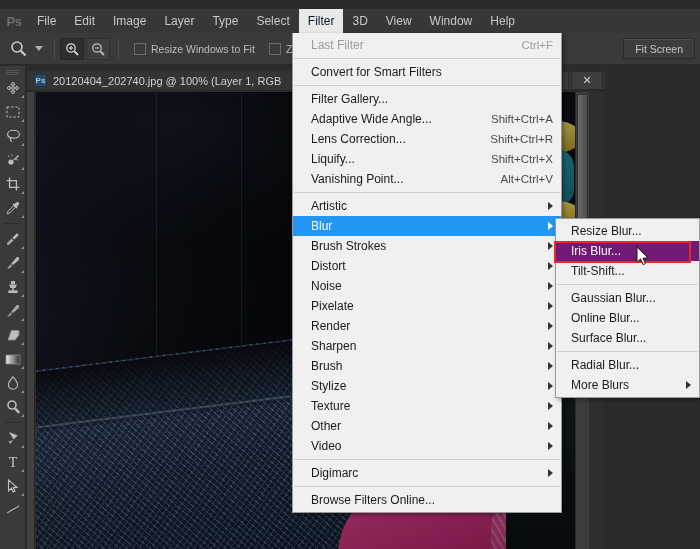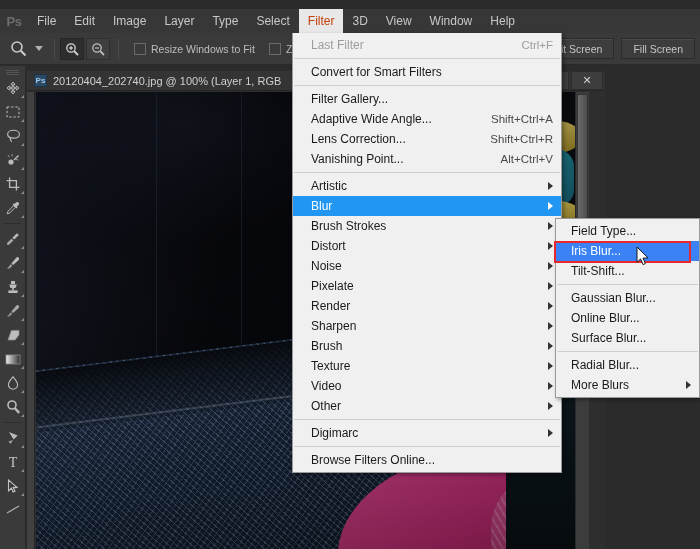--- a/index.html
+++ b/index.html
@@ -22,21 +22,21 @@
     width: 28px; height: 24px;
     display: flex; align-items: center; justify-content: center;
     color: #6d6d6d; font-size: 13px; font-weight: bold;
     letter-spacing: -0.5px;
   }
   .menu-item {
     height: 24px; padding: 0 9px;
     display: flex; align-items: center;
     color: #c8c8c8; font-size: 12px; white-space: nowrap;
   }
-  .menu-item.active { background: #e8e8e8; color: #c2410c; }
+  .menu-item.active { background: #e8e8e8; color: #0f172a; }
 
   
   .optionsbar {
     position: absolute; left: 0; top: 24px; width: 700px; height: 32px;
     background: #3a3a3a;
     border-bottom: 1px solid #2a2a2a;
     display: flex; align-items: center;
   }
   .opt-tool-icon {
     width: 30px; height: 30px; margin-left: 3px;
@@ -318,21 +318,21 @@
     box-shadow: 2px 2px 4px rgba(0,0,0,.35);
     z-index: 60;
     padding: 2px 0;
   }
   .smi {
     position: relative; height: 20px;
     display: flex; align-items: center;
     padding: 0 8px 0 15px;
     color: #1a1a1a; font-size: 12px; white-space: nowrap;
   }
-  .smi.hl { background: #3b82f6; color: #ffffff; }
+  .smi.hl { background: #701a75; color: #ffffff; }
   .smi .arrow {
     position: absolute; right: 8px; top: 50%; margin-top: -4px;
     width: 0; height: 0;
     border-top: 4px solid transparent; border-bottom: 4px solid transparent;
     border-left: 5px solid #333;
   }
 
   
   .annot-box {
     position: absolute; left: 554px; top: 232px;
@@ -399,21 +399,20 @@
       <span>Resize Windows to Fit</span>
     </label>
 
     <label class="opt-check" style="margin-left:14px;">
       <span class="chk"></span>
       <span>Zoo</span>
     </label>
 
     <div style="margin-left:auto;display:flex;align-items:center;padding-right:5px;">
       <div class="opt-btn">Fit Screen</div>
-      <div class="opt-btn">Fill Screen</div>
     </div>
   </div>
 
   <div class="toolbox">
     <div class="tb-grip">
         <i></i>
         <i></i>
         <i></i>
       </div>
 
@@ -601,20 +600,24 @@
       </div>
       <div class="mi">
         <span>Adaptive Wide Angle...</span>
         <span class="accel">Shift+Ctrl+A</span>
       </div>
       <div class="mi">
         <span>Lens Correction...</span>
         <span class="accel">Shift+Ctrl+R</span>
       </div>
       <div class="mi">
+        <span>Liquify...</span>
+        <span class="accel">Shift+Ctrl+X</span>
+      </div>
+      <div class="mi">
         <span>Vanishing Point...</span>
         <span class="accel">Alt+Ctrl+V</span>
       </div>
       <div class="msep"></div>
       <div class="mi">
         <span>Artistic</span>
         <span class="arrow"></span>
       </div>
       <div class="mi hl">
         <span>Blur</span>
@@ -642,45 +645,49 @@
       </div>
       <div class="mi">
         <span>Sharpen</span>
         <span class="arrow"></span>
       </div>
       <div class="mi">
         <span>Brush</span>
         <span class="arrow"></span>
       </div>
       <div class="mi">
+        <span>Stylize</span>
+        <span class="arrow"></span>
+      </div>
+      <div class="mi">
         <span>Texture</span>
         <span class="arrow"></span>
       </div>
       <div class="mi">
+        <span>Other</span>
+        <span class="arrow"></span>
+      </div>
+      <div class="mi">
         <span>Video</span>
-        <span class="arrow"></span>
-      </div>
-      <div class="mi">
-        <span>Other</span>
         <span class="arrow"></span>
       </div>
       <div class="msep"></div>
       <div class="mi">
         <span>Digimarc</span>
         <span class="arrow"></span>
       </div>
       <div class="msep"></div>
       <div class="mi">
         <span>Browse Filters Online...</span>
       </div>
     </div>
 
   <div class="submenu" id="blur-submenu">
       <div class="smi">
-        <span>Field Type...</span>
+        <span>Resize Blur...</span>
       </div>
       <div class="smi hl">
         <span>Iris Blur...</span>
       </div>
       <div class="smi">
         <span>Tilt-Shift...</span>
       </div>
       <div class="msep"></div>
       <div class="smi">
         <span>Gaussian Blur...</span>

